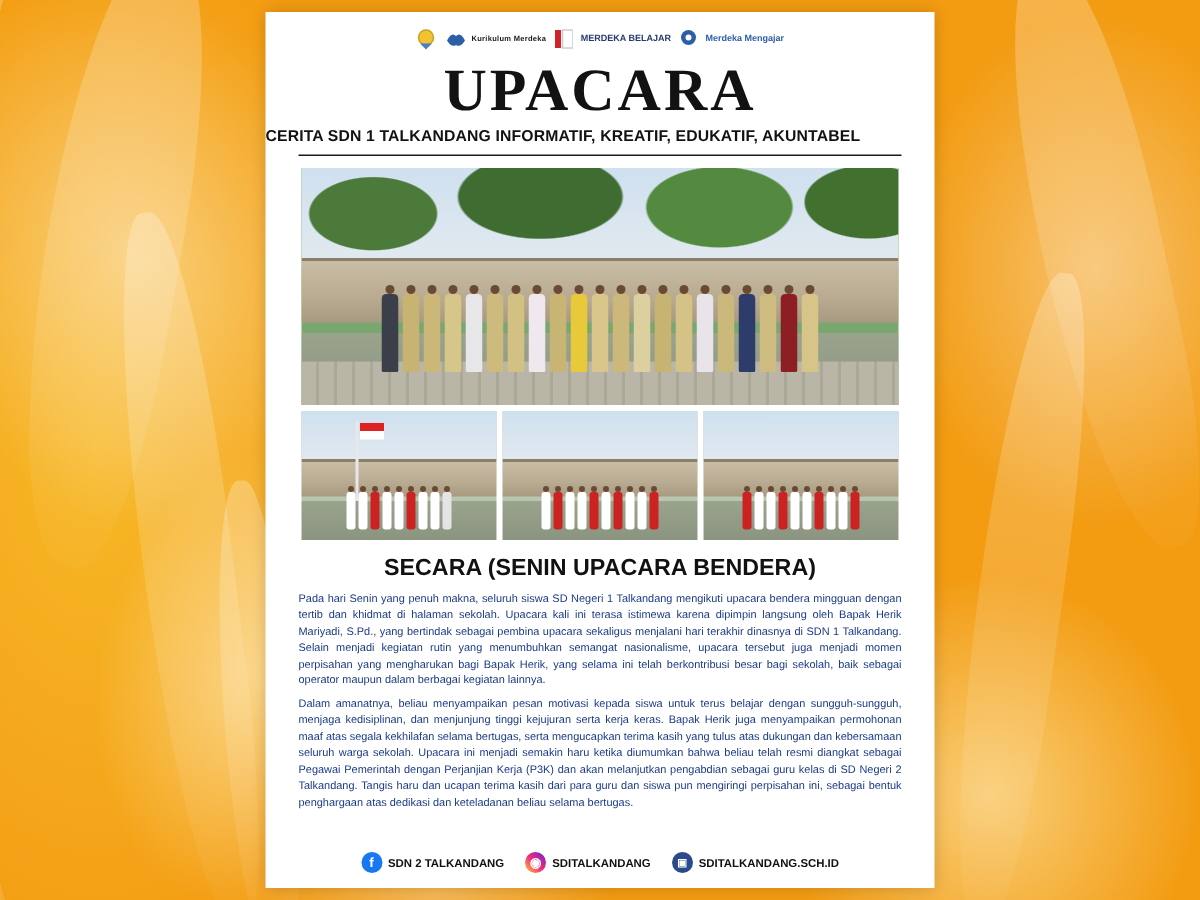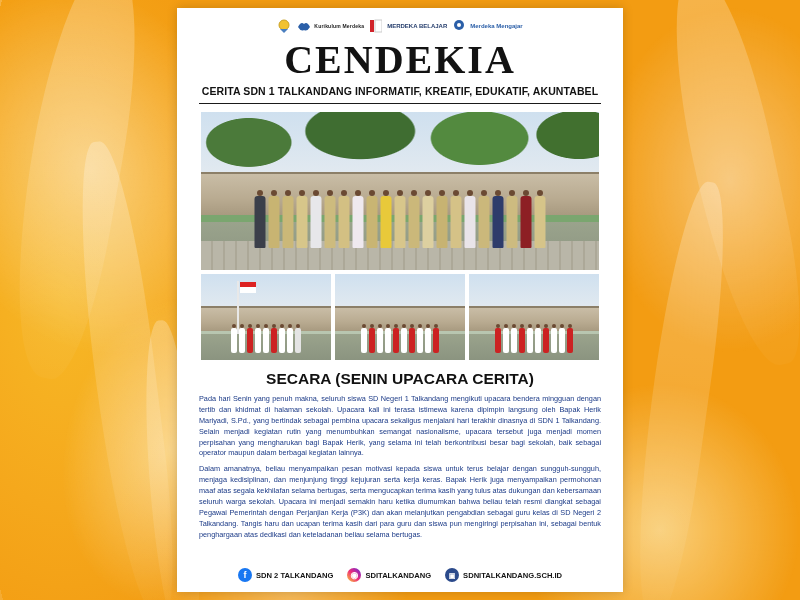--- a/index.html
+++ b/index.html
@@ -116,21 +116,21 @@
     text-align: center;
     font-family: "Liberation Serif", serif;
     font-weight: 700;
     font-size: 40px;
     letter-spacing: 2px;
     color: #121212;
     margin: 2px 0 0 0;
     line-height: 1.02;
   }
   .subtitle {
-    text-align: center;
+    text-align: left;
     font-size: 10.5px;
     font-weight: 700;
     color: #121212;
     margin: 4px 0 0 0;
     letter-spacing: .1px;
   }
   .rule {
     width: 90%;
     height: 1px;
     background: #1a1a1a;
@@ -302,21 +302,21 @@
         <span class="mark">
           <svg width="12" height="12" viewBox="0 0 12 12">
               <circle cx="6" cy="6" r="5" fill="#2b5fa8"></circle>
               <circle cx="6" cy="6" r="2" fill="#fff"></circle>
             </svg>
         </span>
         <span class="mark-txt">Merdeka Mengajar</span>
       </div>
     </div>
 
-    <div class="title">CENDEKIA</div>
+    <div class="title">UPACARA</div>
     <div class="subtitle">CERITA SDN 1 TALKANDANG INFORMATIF, KREATIF, EDUKATIF, AKUNTABEL</div>
     <div class="rule"></div>
 
     <div class="photo-main">
       <div class="sky"></div>
       <div class="trees"></div>
       <div class="building"></div>
       <div class="ground"></div>
       <div class="paving"></div>
       <div class="people-row">
@@ -542,36 +542,36 @@
               <span class="b" style="background:#fff"></span>
             </div>
           <div class="sp">
               <span class="h"></span>
               <span class="b" style="background:#c22"></span>
             </div>
         </div>
       </div>
     </div>
 
-    <div class="section-title">SECARA (SENIN UPACARA CERITA)</div>
+    <div class="section-title">SECARA (SENIN UPACARA BENDERA)</div>
 
     <div class="article">
       <p>Pada hari Senin yang penuh makna, seluruh siswa SD Negeri 1 Talkandang mengikuti upacara bendera mingguan dengan tertib dan khidmat di halaman sekolah. Upacara kali ini terasa istimewa karena dipimpin langsung oleh Bapak Herik Mariyadi, S.Pd., yang bertindak sebagai pembina upacara sekaligus menjalani hari terakhir dinasnya di SDN 1 Talkandang. Selain menjadi kegiatan rutin yang menumbuhkan semangat nasionalisme, upacara tersebut juga menjadi momen perpisahan yang mengharukan bagi Bapak Herik, yang selama ini telah berkontribusi besar bagi sekolah, baik sebagai operator maupun dalam berbagai kegiatan lainnya.</p>
       <p>Dalam amanatnya, beliau menyampaikan pesan motivasi kepada siswa untuk terus belajar dengan sungguh-sungguh, menjaga kedisiplinan, dan menjunjung tinggi kejujuran serta kerja keras. Bapak Herik juga menyampaikan permohonan maaf atas segala kekhilafan selama bertugas, serta mengucapkan terima kasih yang tulus atas dukungan dan kebersamaan seluruh warga sekolah. Upacara ini menjadi semakin haru ketika diumumkan bahwa beliau telah resmi diangkat sebagai Pegawai Pemerintah dengan Perjanjian Kerja (P3K) dan akan melanjutkan pengabdian sebagai guru kelas di SD Negeri 2 Talkandang. Tangis haru dan ucapan terima kasih dari para guru dan siswa pun mengiringi perpisahan ini, sebagai bentuk penghargaan atas dedikasi dan keteladanan beliau selama bertugas.</p>
     </div>
 
     <div class="footer">
       <div class="f-item">
         <span class="f-badge fb">f</span>
         <span>SDN 2 TALKANDANG</span>
       </div>
       <div class="f-item">
         <span class="f-badge ig">◉</span>
         <span>SDITALKANDANG</span>
       </div>
       <div class="f-item">
         <span class="f-badge web">▣</span>
-        <span>SDNITALKANDANG.SCH.ID</span>
+        <span>SDITALKANDANG.SCH.ID</span>
       </div>
     </div>
 
   </div>
 </div>
 
 </body></html>

